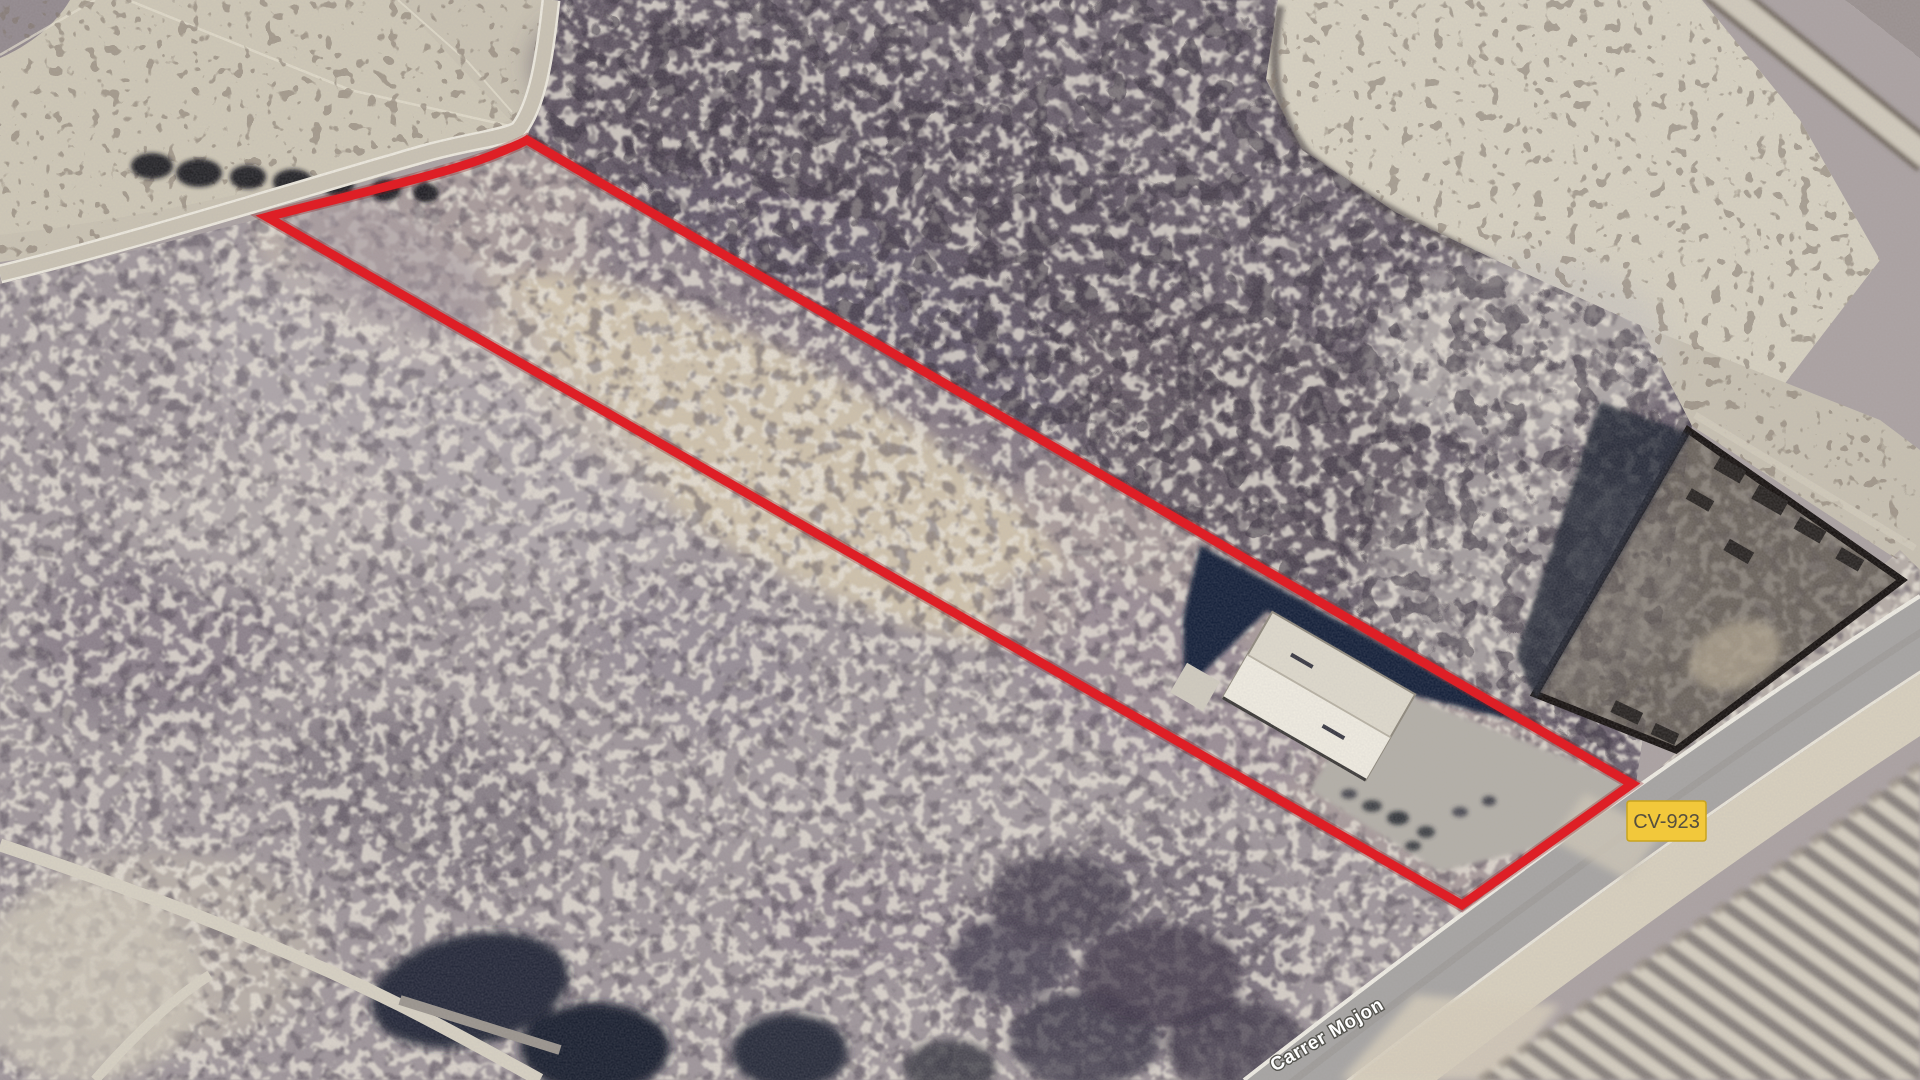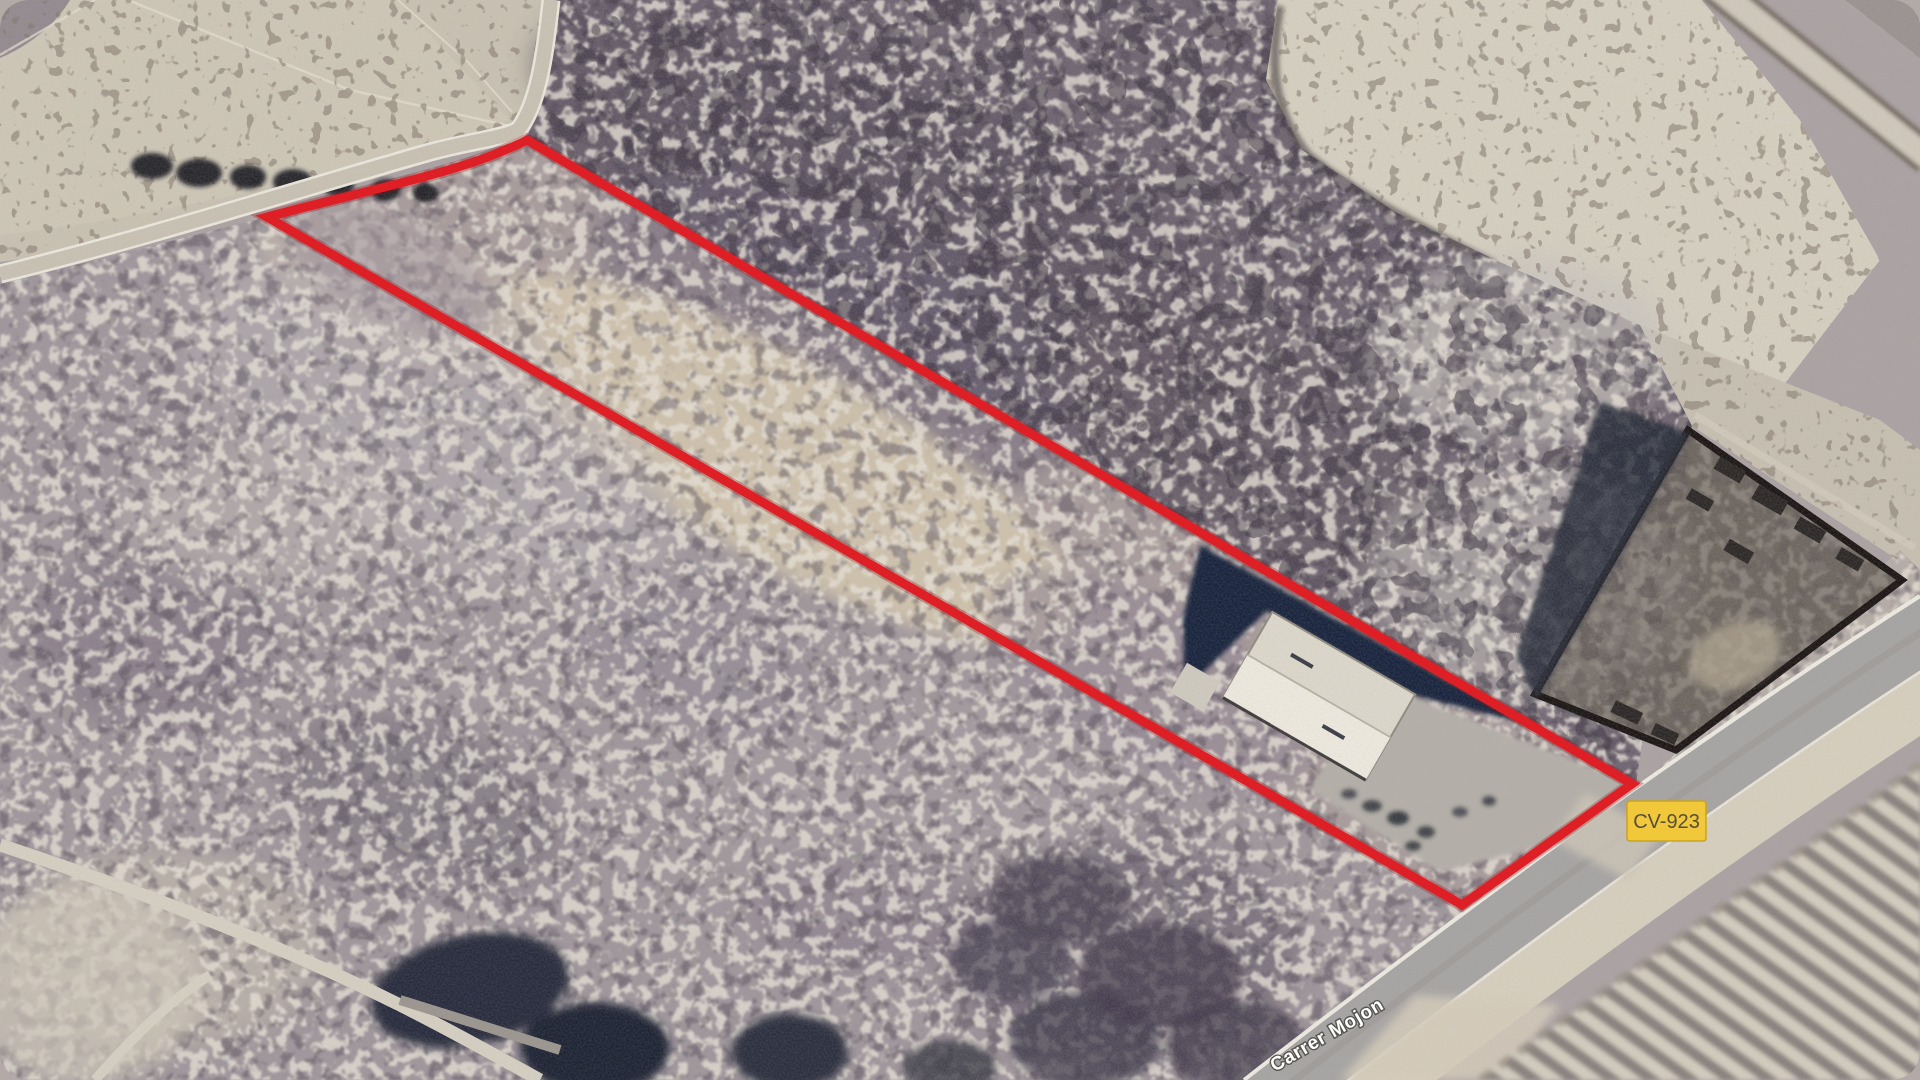--- a/index.html
+++ b/index.html
@@ -1,16 +1,16 @@
 <!DOCTYPE html>
 <html><head>
 <meta charset="utf-8">
 <style>
   html,body{margin:0;padding:0;background:#b3aaa8;}
-  .wrap{width:1920px;height:1080px;overflow:hidden;position:relative;font-family:"Liberation Sans",sans-serif;border-radius:28px;}
+  .wrap{width:1920px;height:1080px;overflow:hidden;position:relative;font-family:"Liberation Sans",sans-serif;}
 </style>
 </head>
 <body>
 <div class="wrap">
 <svg width="1920" height="1080" viewBox="0 0 1920 1080">
 <defs>
   <filter id="fLight" x="0" y="0" width="100%" height="100%">
     <feTurbulence type="fractalNoise" baseFrequency="0.08" numOctaves="3" seed="11" result="n"></feTurbulence>
     <feColorMatrix in="n" type="matrix" values="0 0 0 0 0  0 0 0 0 0  0 0 0 0 0  8 8 8 0 -12.1" result="a"></feColorMatrix>
     <feFlood flood-color="#e6e0d5" result="f"></feFlood>

